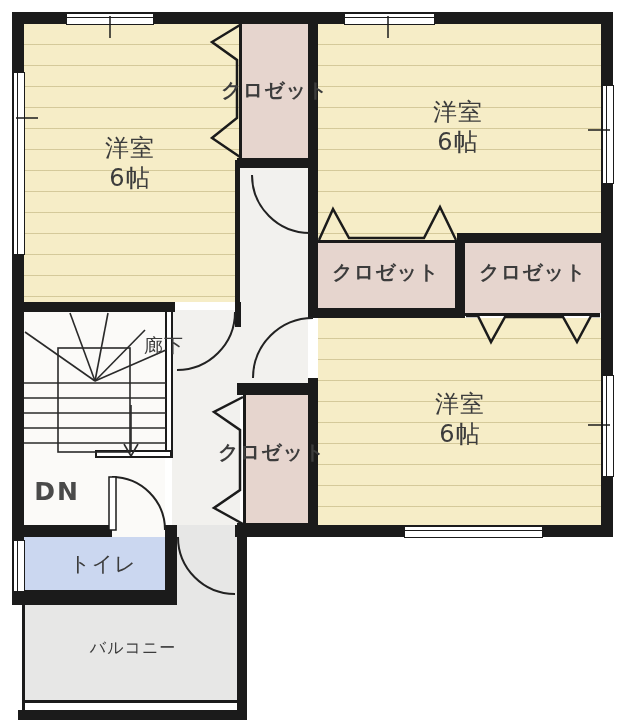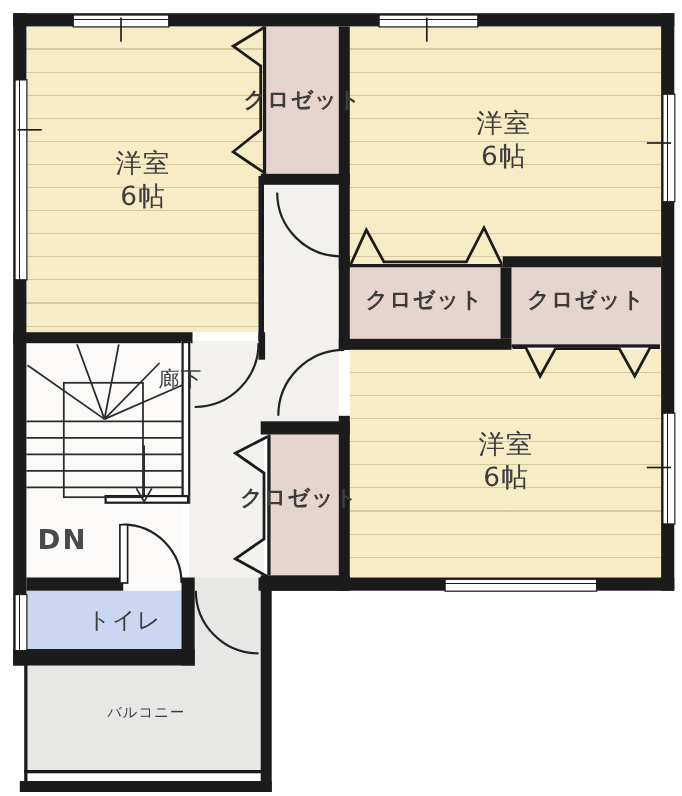--- a/index.html
+++ b/index.html
@@ -19,21 +19,21 @@
         background:linear-gradient(to right,#fff 0 3px,#1b1b1b 3px 4px,#fff 4px 100%);}
   .rail{position:absolute;background:#ffffff;border:2px solid #1b1b1b;box-sizing:border-box;}
   svg.lines{position:absolute;left:0;top:0;}
   .lbl{position:absolute;transform:translate(-50%,-50%);color:#3c3c3c;white-space:nowrap;
        letter-spacing:1px;line-height:1;}
   .lbl-room{font-size:24px;}
   .lbl-closet{font-size:20px;font-weight:bold;}
   .lbl-hall{font-size:19px;}
   .lbl-dn{font-size:25px;font-weight:600;color:#4a4a4a;letter-spacing:2px;}
   .lbl-toilet{font-size:21px;}
-  .lbl-balcony{font-size:13px;}
+  .lbl-balcony{font-size:16px;}
 </style>
 </head>
 <body>
 
 <div id="plan">
 
   <div class="room" style="left:24px;top:24px;width:215px;height:278px"></div>
   <div class="room" style="left:318px;top:24px;width:283px;height:216px"></div>
   <div class="room" style="left:318px;top:318px;width:283px;height:207px"></div>
   <div class="closet" style="left:242px;top:24px;width:66px;height:134px"></div>
@@ -138,16 +138,16 @@
   <div class="lbl lbl-room" style="left:458px;top:112px">洋室</div>
   <div class="lbl lbl-room" style="left:458px;top:142px">6帖</div>
   <div class="lbl lbl-room" style="left:460px;top:404px">洋室</div>
   <div class="lbl lbl-room" style="left:460px;top:434px">6帖</div>
   <div class="lbl lbl-closet" style="left:275px;top:90px">クロゼット</div>
   <div class="lbl lbl-closet" style="left:386px;top:272px">クロゼット</div>
   <div class="lbl lbl-closet" style="left:533px;top:272px">クロゼット</div>
   <div class="lbl lbl-closet" style="left:272px;top:452px">クロゼット</div>
   <div class="lbl lbl-hall" style="left:164px;top:345px">廊下</div>
   <div class="lbl lbl-dn" style="left:57px;top:491px">DN</div>
-  <div class="lbl lbl-toilet" style="left:113px;top:564px">トイレ</div>
+  <div class="lbl lbl-toilet" style="left:103px;top:564px">トイレ</div>
   <div class="lbl lbl-balcony" style="left:133px;top:648px">バルコニー</div>
 
 </div>
 
 </body></html>

